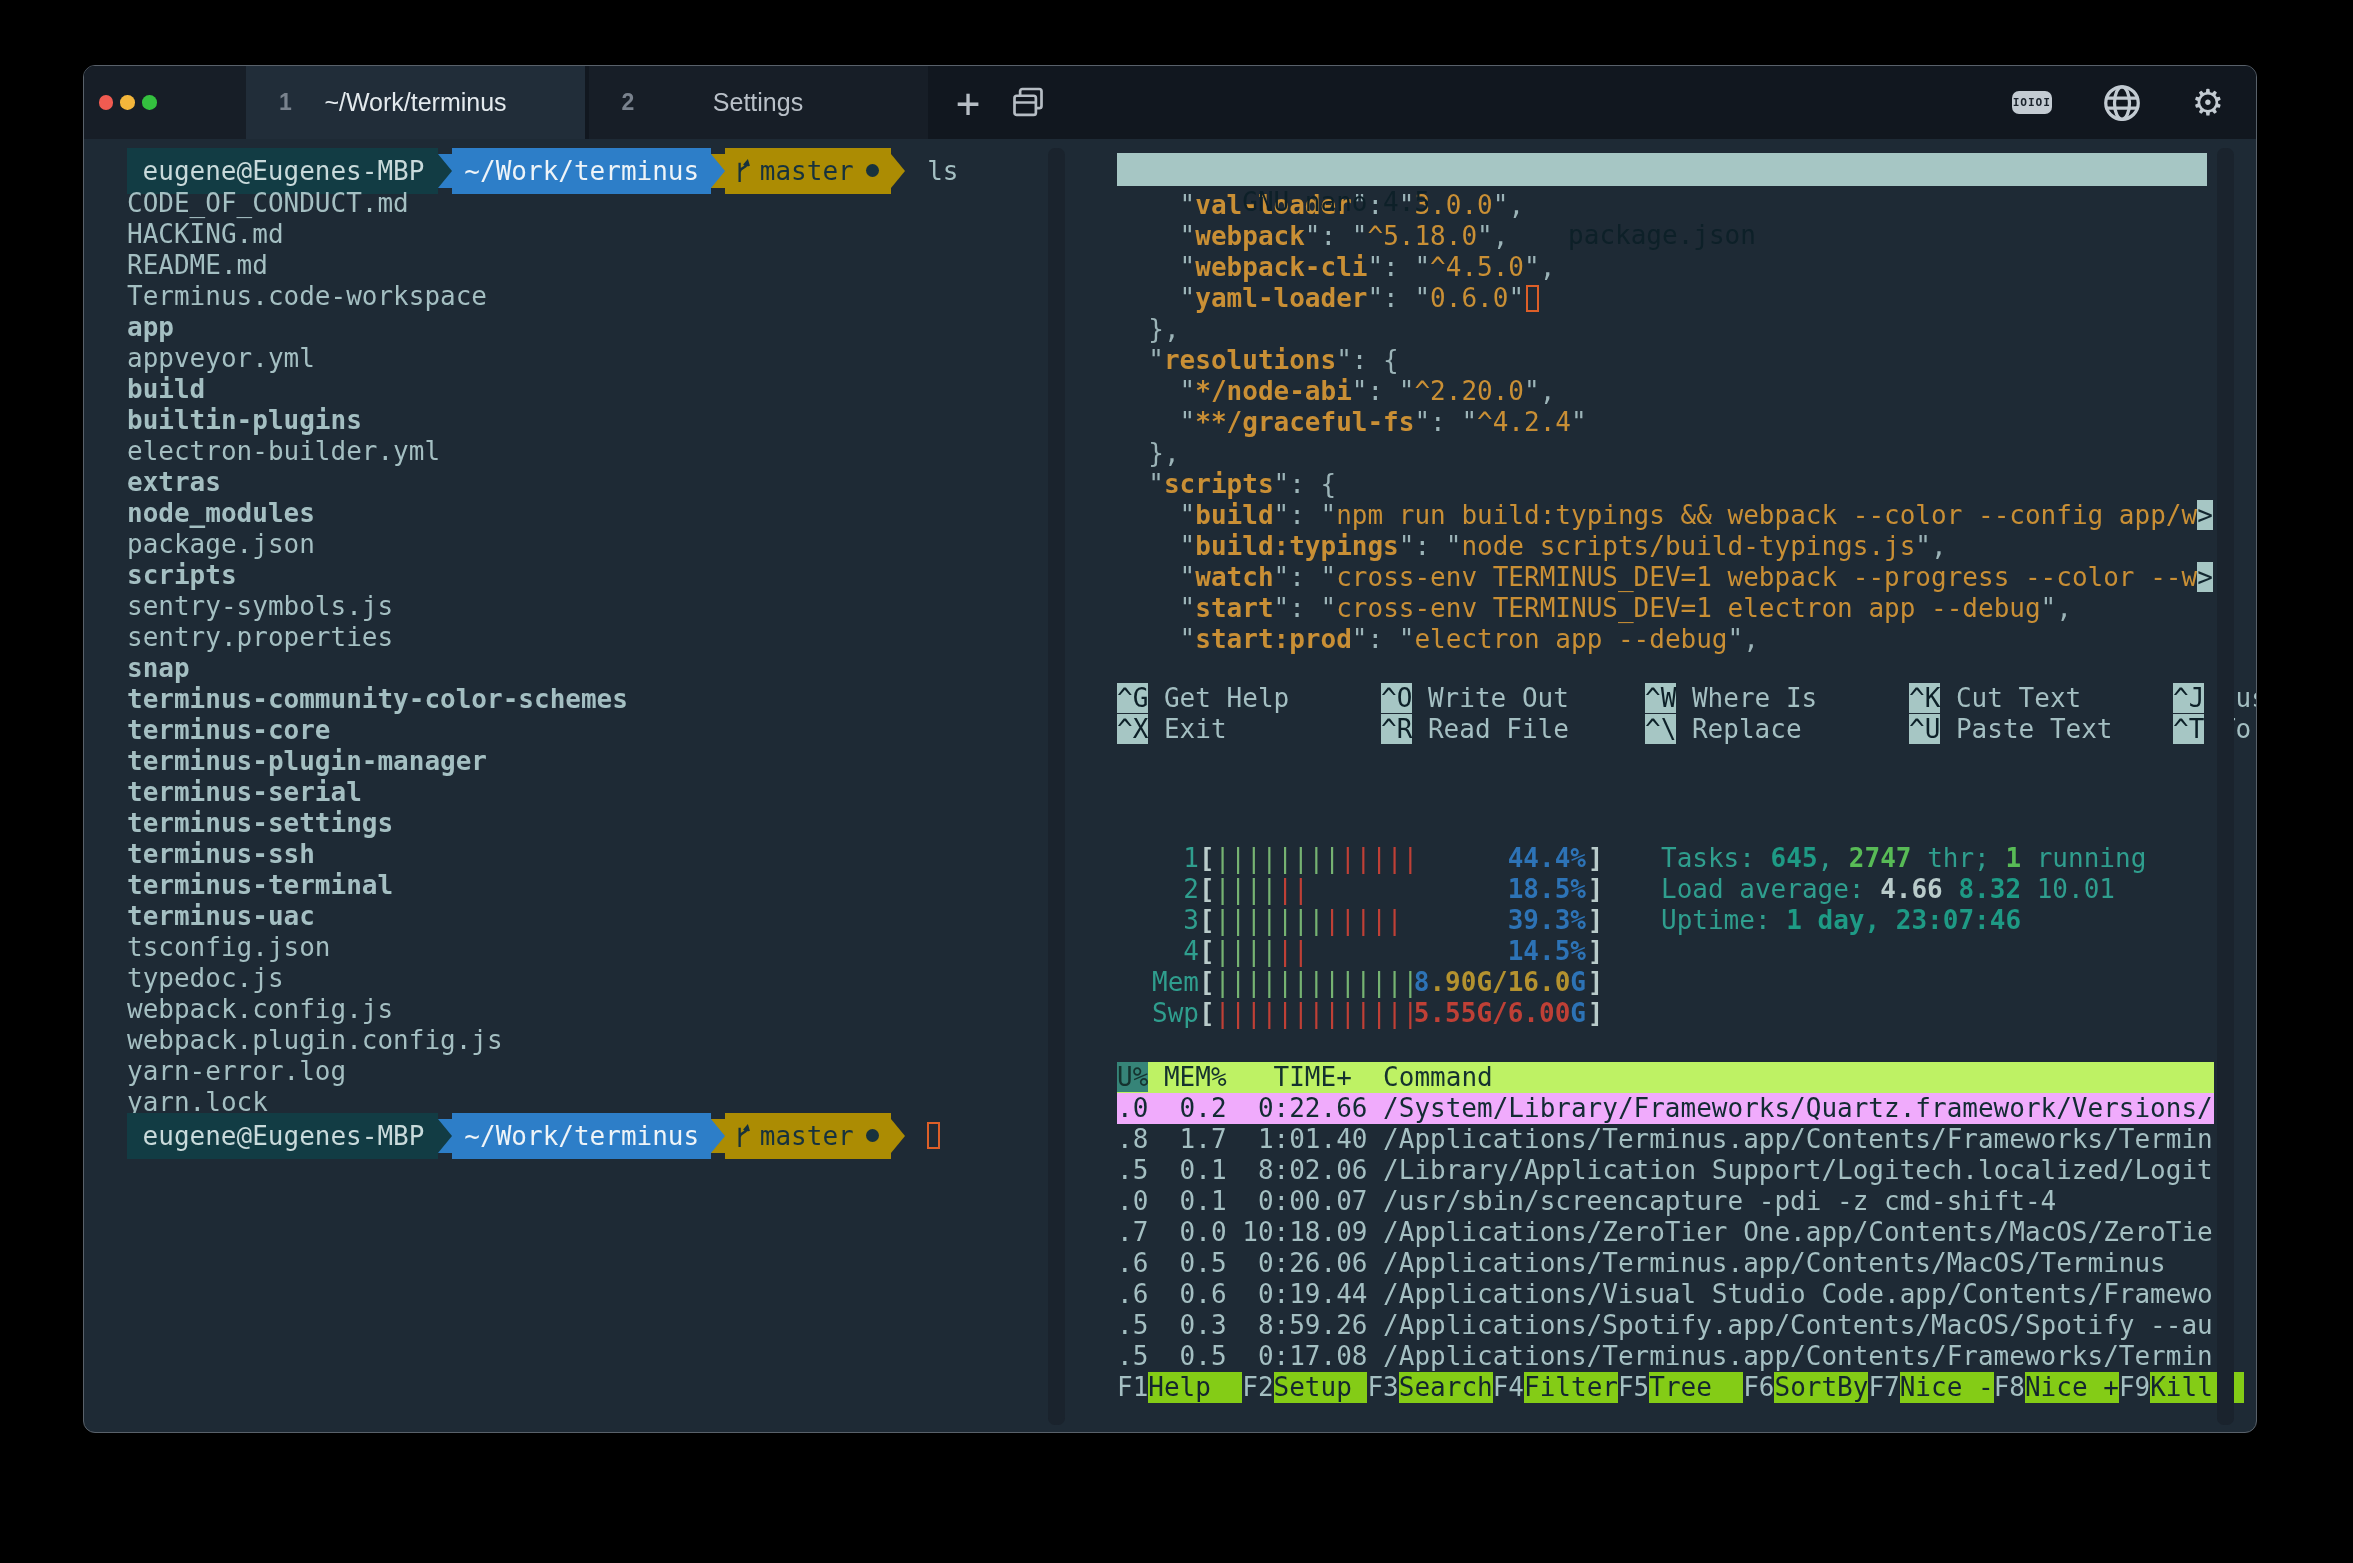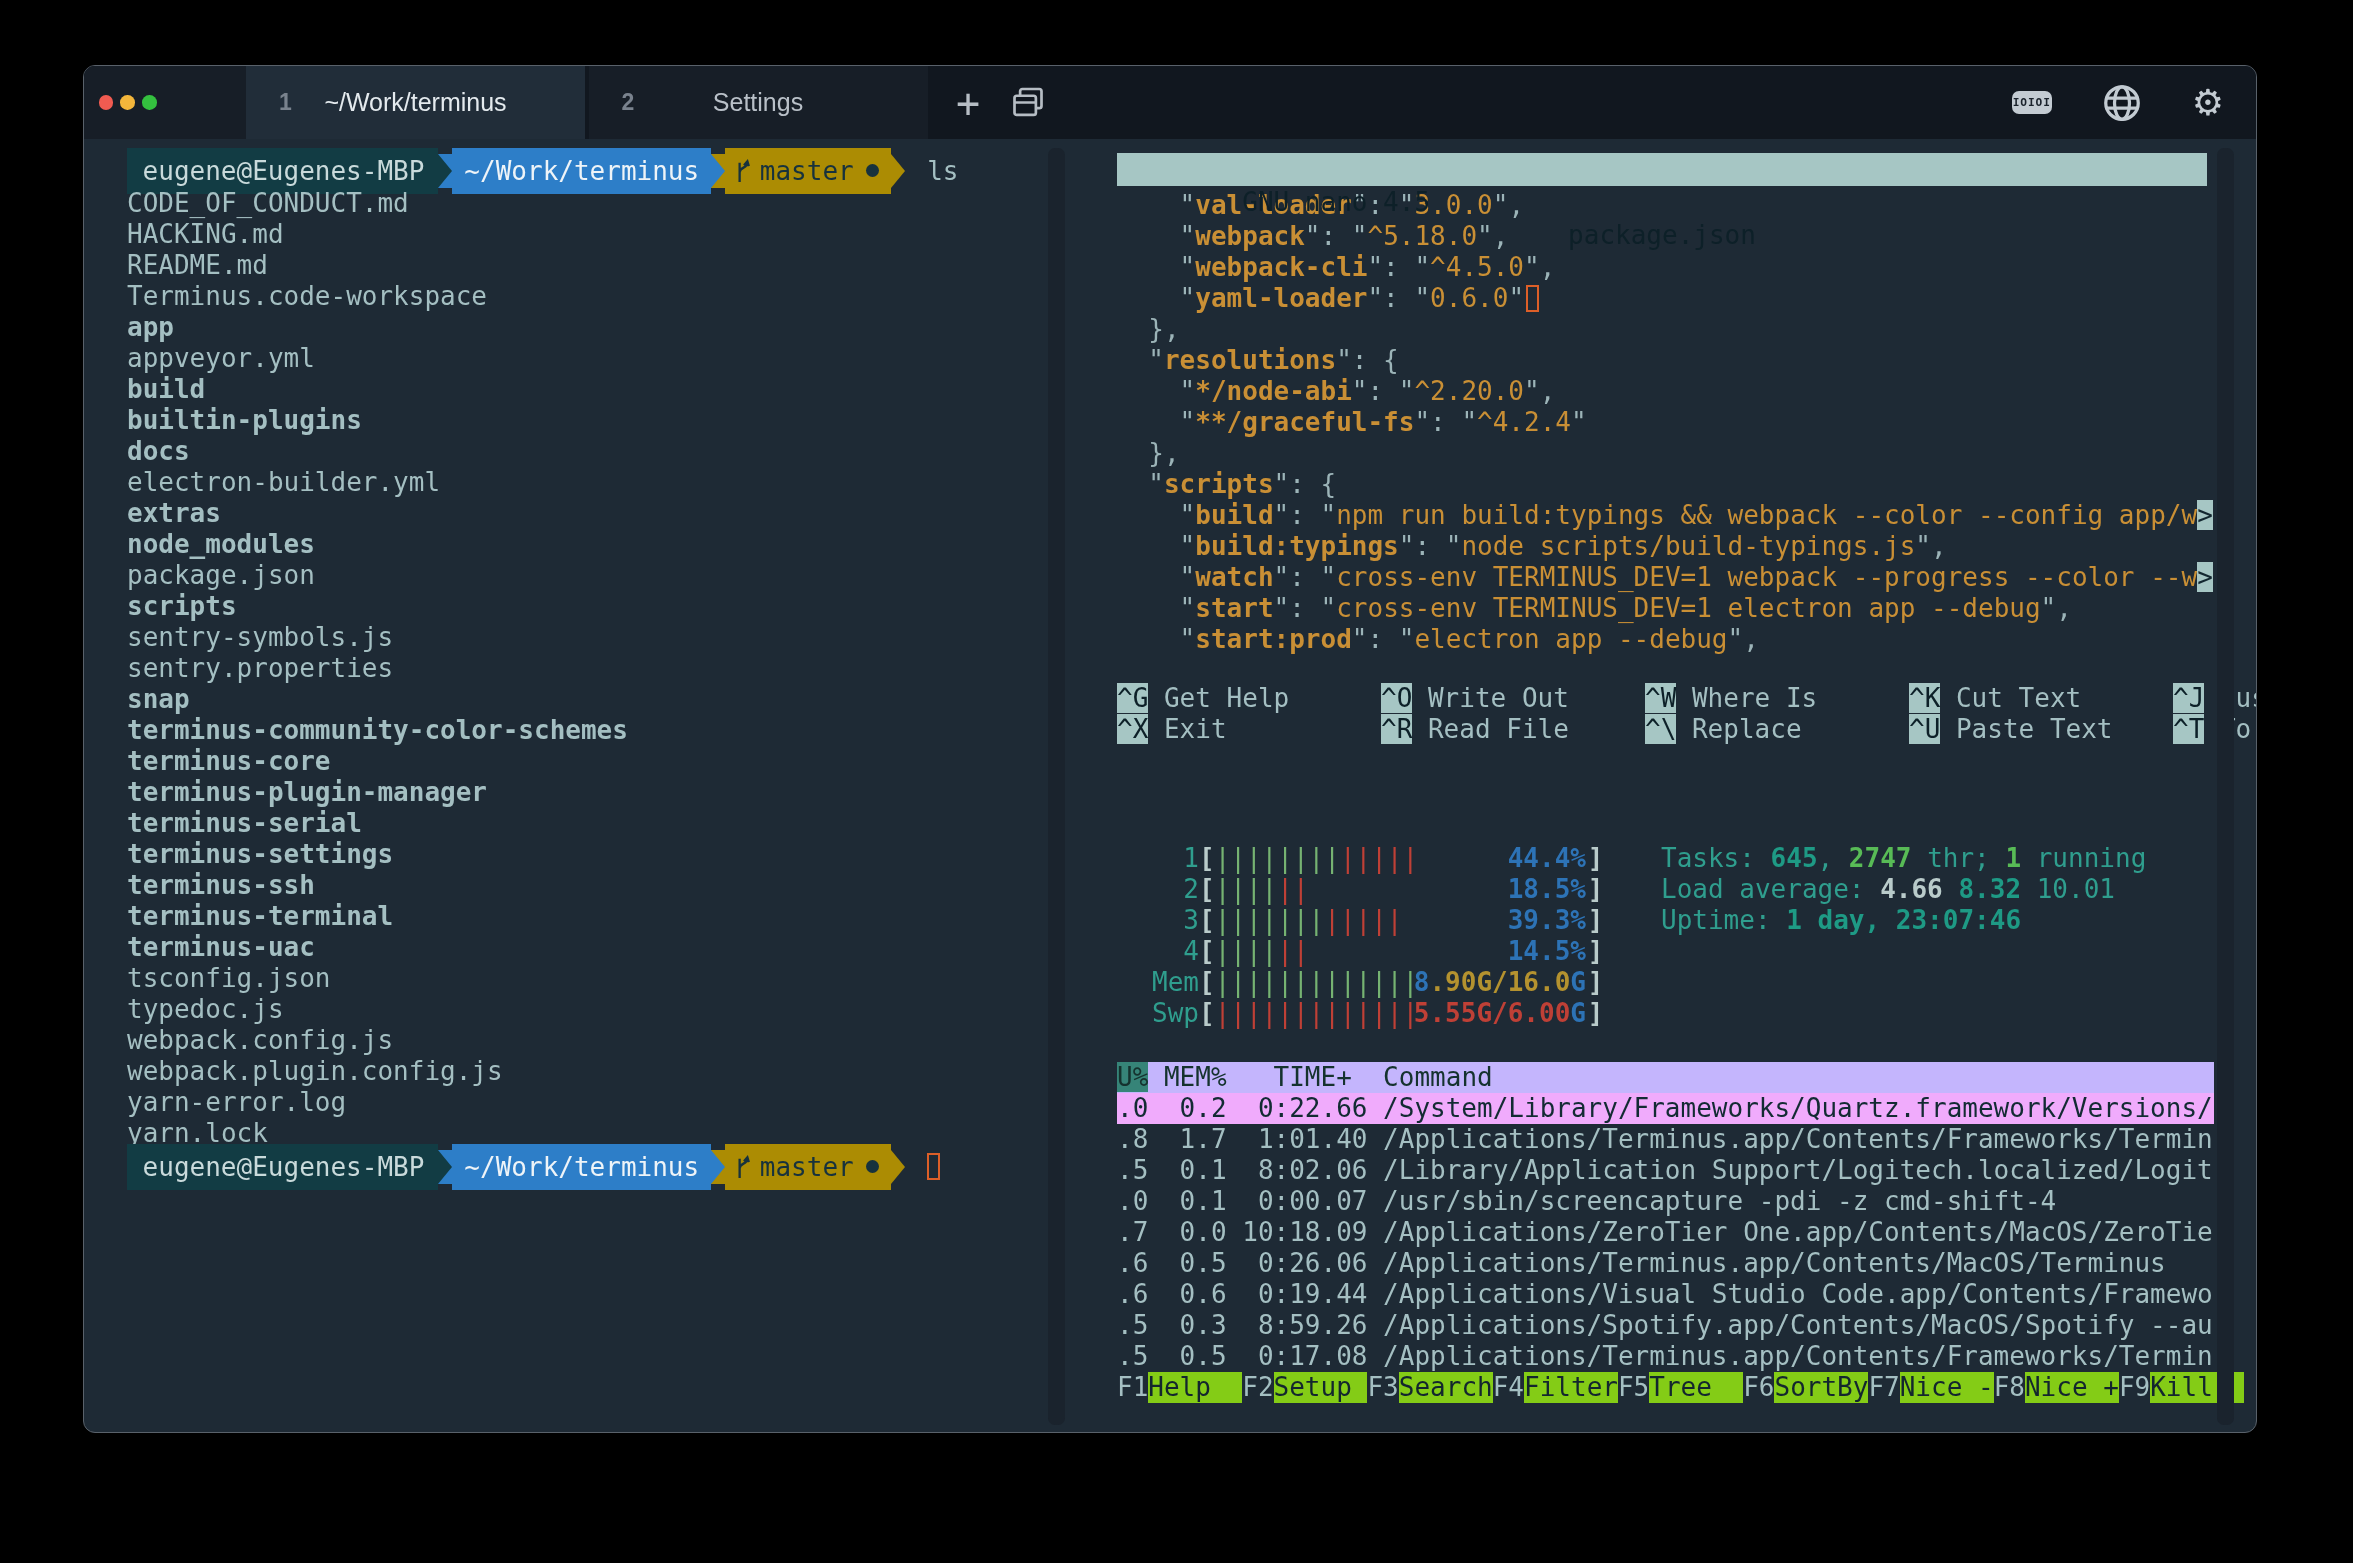--- a/index.html
+++ b/index.html
@@ -75,21 +75,21 @@
   .m-val  { position:absolute; right:1.7px; top:0; font-weight:bold; }
   .c-g { color:#76b372; } .c-r { color:#bf4036; }
   .c-bl{ color:#2d73b6; } .c-bb{ color:#2d73b6; font-weight:bold; }
   .c-yl{ color:#b4922f; } .c-rt{ color:#bf4036; }
   #htop-info { position:absolute; left:544px; top:690px; }
   .c-t { color:#2f9e8e; } .c-tb { color:#1e9a85; font-weight:bold; }
   .c-gb{ color:#58bb56; font-weight:bold; } .c-wb{ color:#b9cbca; font-weight:bold; }
 
   
   #ptable { position:absolute; left:0; top:909px; width:1120px; }
-  .pt-header { width:1097px; background:#c4b5fd; color:#15322e; }
+  .pt-header { width:1097px; background:#bef264; color:#15322e; }
   .pt-header .sel-col { background:#368478; }
   .pt-row { color:#a4bfc2; }
   .pt-row.selected { width:1097px; background:#f0abfc; color:#132b33; }
   .fn-row { display:flex; }
   .fn-cell { display:flex; }
   .fn-key { color:#a4bfc2; white-space:pre; }
   .fn-label { background:#84cc16; color:#13262e; white-space:pre; }
 </style>
 </head>
 <body>
@@ -146,21 +146,20 @@
         <span class="cmd-text">ls</span>
       </div>
       <div class="line">CODE_OF_CONDUCT.md</div>
       <div class="line">HACKING.md</div>
       <div class="line">README.md</div>
       <div class="line">Terminus.code-workspace</div>
       <div class="line c-dir" style="font-weight: bold;">app</div>
       <div class="line">appveyor.yml</div>
       <div class="line c-dir" style="font-weight: bold;">build</div>
       <div class="line c-dir" style="font-weight: bold;">builtin-plugins</div>
-      <div class="line c-dir" style="font-weight: bold;">docs</div>
       <div class="line">electron-builder.yml</div>
       <div class="line c-dir" style="font-weight: bold;">extras</div>
       <div class="line c-dir" style="font-weight: bold;">node_modules</div>
       <div class="line">package.json</div>
       <div class="line c-dir" style="font-weight: bold;">scripts</div>
       <div class="line">sentry-symbols.js</div>
       <div class="line">sentry.properties</div>
       <div class="line c-dir" style="font-weight: bold;">snap</div>
       <div class="line c-dir" style="font-weight: bold;">terminus-community-color-schemes</div>
       <div class="line c-dir" style="font-weight: bold;">terminus-core</div>

